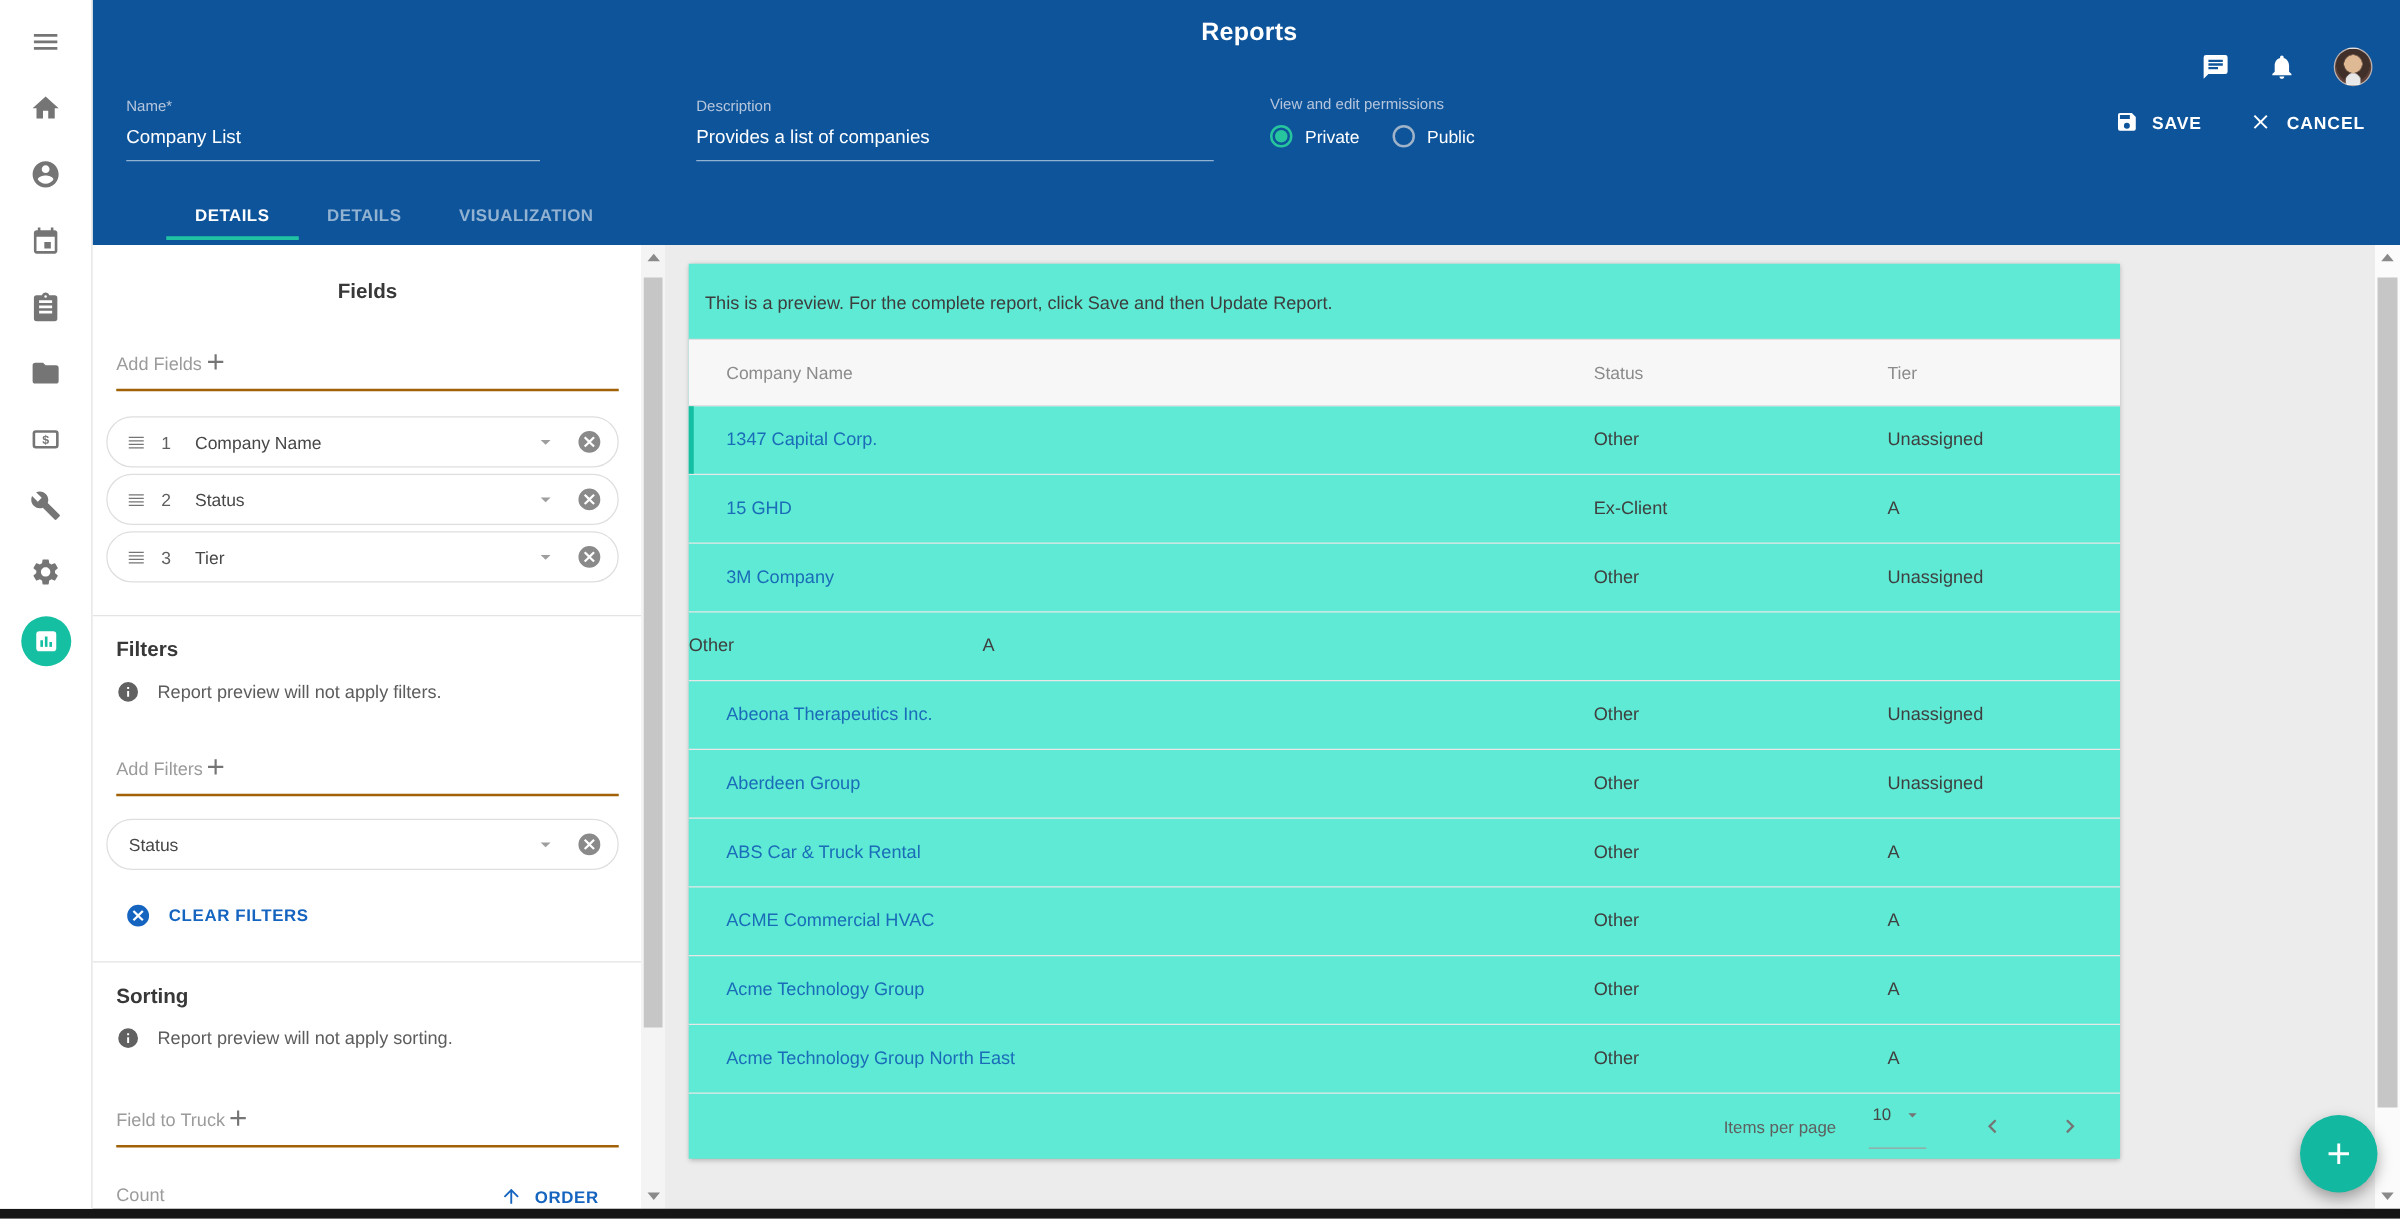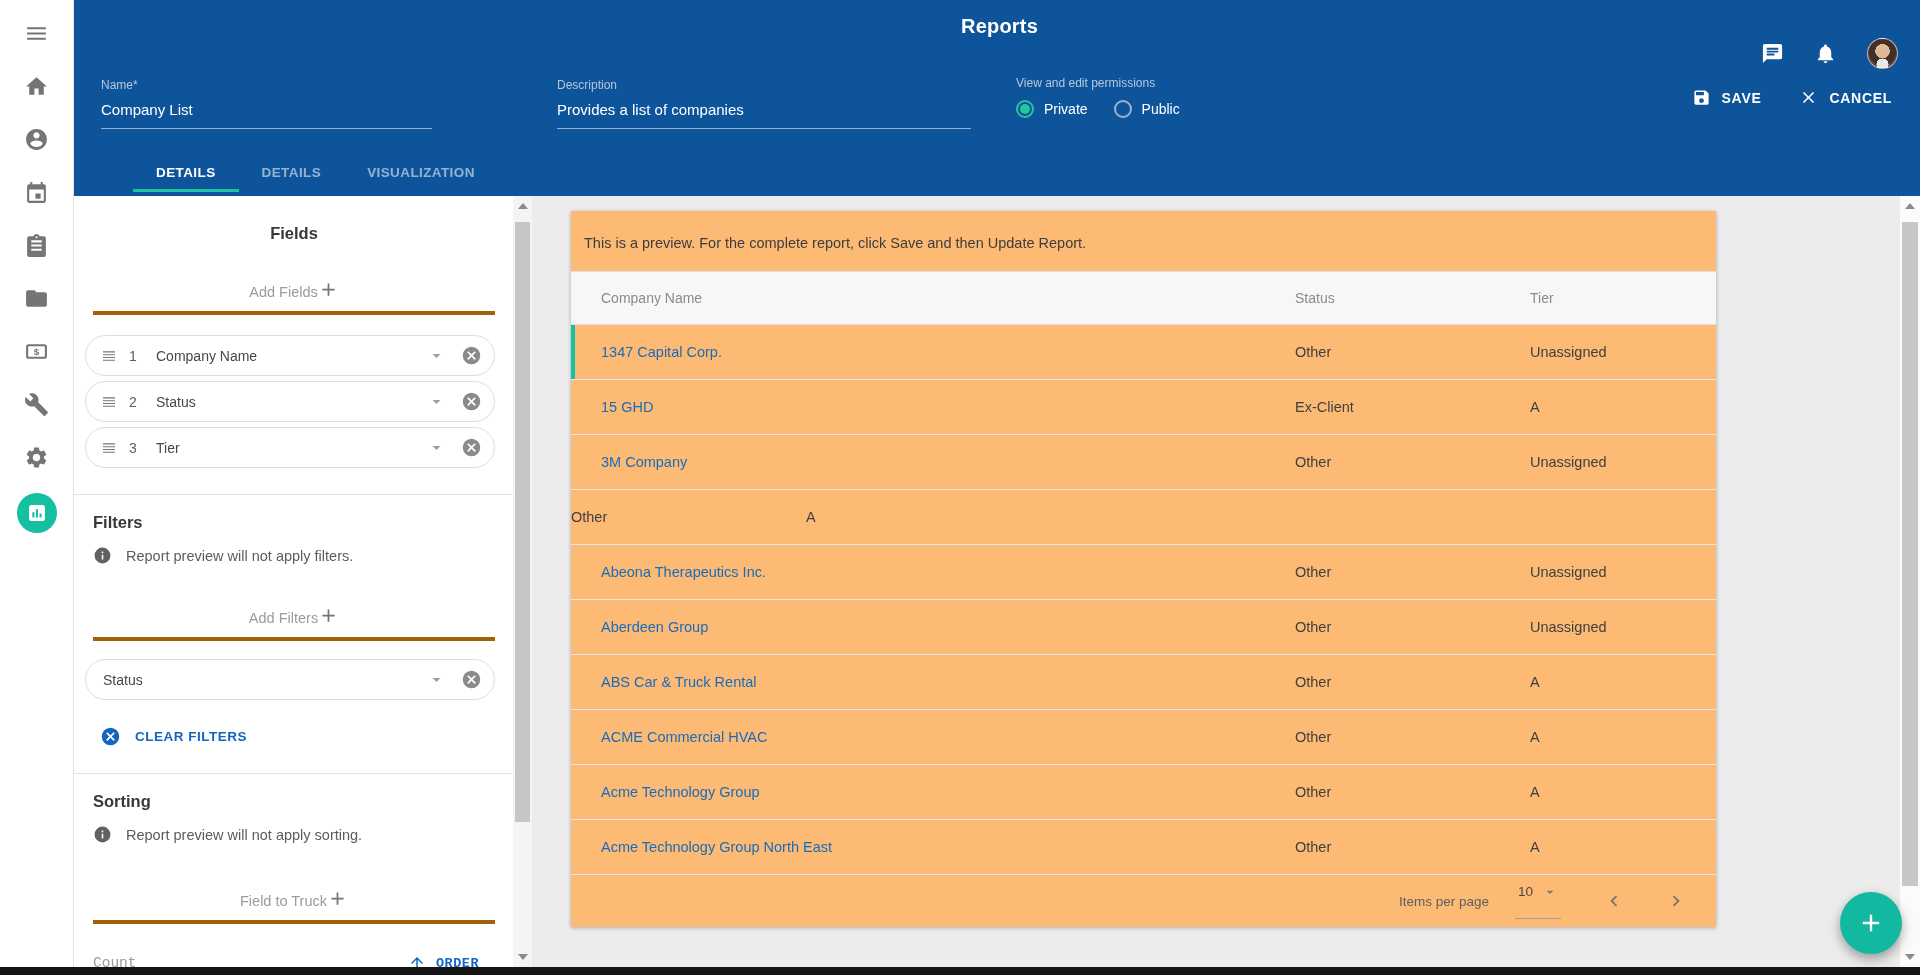--- a/index.html
+++ b/index.html
@@ -66,22 +66,22 @@
   .tab.active::after { content:""; position:absolute; left:0; right:0; bottom:0;
                        height:3px; background:#1fc3a4; }
 
   
   .content { flex:1; display:flex; min-height:0; background:#ececec; }
 
   
   .panel { width:439px; flex:none; background:#fff; padding:0 18px 0 19px; overflow:hidden; }
   .sec-heading { font-size:16.5px; font-weight:600; color:#383838; }
   .h-fields { margin-top:28px;text-align:center; }
-  .add-row { display:flex; justify-content:center; align-items:flex-end;
-             border-bottom:4px solid #a16207; padding-bottom:11px; }
+  .add-row { display:flex; justify-content:flex-start; align-items:flex-end;
+             border-bottom:2px solid #a16207; padding-bottom:11px; }
   .add-label { font-size:14.5px; color:#9b9b9b; }
   .plus-btn { color:#757575; cursor:pointer; display:flex; }
   .plus-btn svg { width:21px; height:21px; }
   .pill-list { margin-top:20px; }
   .pill { display:flex; align-items:center; height:41px; border:1px solid #dedede;
           border-radius:21px; padding:0 12px 0 15px; margin:0 0 5px -8px;
           width:calc(100% + 8px); background:#fff; }
   .pill-drag { color:#757575; margin-right:12px; display:flex; cursor:grab; }
   .pill-drag svg { width:16px; height:16px; }
   .pill-num { font-size:14px; color:#5f5f5f; width:14px; margin-right:13px; }
@@ -93,41 +93,41 @@
   .divider { height:1px; background:#e3e3e3; margin:26px 0 0 -19px; width:439px; }
   .h-mid { margin-top:18px; }
   .info-row { display:flex; align-items:center; gap:14px; margin-top:14px; }
   .info-icon { color:#616161; display:flex; }
   .info-icon svg { width:19px; height:19px; }
   .info-text { font-size:14.5px; color:#5c5c5c; }
   .gap-add { margin-top:40px; }
   .clear-filters { display:flex; align-items:center; gap:14px; margin:26px 0 0 7px;
                    color:#1565c0; font-weight:700; font-size:13.5px; letter-spacing:.5px; cursor:pointer; }
   .clear-filters svg { width:21px; height:21px; }
-  .count-row { display:flex; justify-content:space-between; align-items:center; margin-top:30px;font-family:Liberation Mono, monospace; }
+  .count-row { display:flex; justify-content:space-between; align-items:center; margin-top:30px; }
   .count-label { font-size:14.5px; color:#9b9b9b; }
   .order-btn { display:flex; align-items:center; gap:10px; color:#1565c0;
                font-weight:700; font-size:13.5px; letter-spacing:.5px; cursor:pointer; margin-right:16px; }
   .order-btn svg { width:18px; height:18px; }
 
   
   .vscroll { width:19px; flex:none; background:#f4f4f4; position:relative; }
   .vscroll .thumb { position:absolute; left:2px; right:2px; background:#c6c6c6; cursor:pointer; }
   .sb-up, .sb-down { position:absolute; left:50%; transform:translateX(-50%);
                      width:0; height:0; border-left:5px solid transparent; border-right:5px solid transparent; }
   .sb-up   { top:7px;  border-bottom:6px solid #8a8a8a; }
   .sb-down { bottom:7px; border-top:6px solid #8a8a8a; }
   .panel-sb .thumb { top:26px; height:600px; }
   .page-sb { background:#fbfbfb; width:20px; }
   .page-sb .thumb { top:26px; height:664px; }
 
   
   .main { flex:1; position:relative; min-width:0; }
   .card { position:absolute; left:19px; top:15px; width:1145px; height:716px;
-          background:#fdba74; box-shadow:0 1px 4px rgba(0,0,0,.28); display:flex; flex-direction:column;margin-left:20px; }
+          background:#5eead4; box-shadow:0 1px 4px rgba(0,0,0,.28); display:flex; flex-direction:column; }
   .notice { padding:24px 16px 20px 13px; font-size:14.5px; color:#3d3d3d;
             border-bottom:1px solid #e0e0e0; }
   .thead { display:flex; align-items:center; height:53px; background:#f7f7f7;
            border-bottom:1px solid #e0e0e0; color:#8b8b8b; font-size:14px; }
   .col-0 { width:724px; padding-left:30px; }
   .col-1 { width:235px; }
   .col-2 { flex:1; }
   .trow { display:flex; align-items:center; height:55px; border-bottom:1px solid #e8e8e8;
           font-size:14.5px; color:#3f3f3f; position:relative; }
   .trow.selected::before { content:""; position:absolute; left:0; top:0; bottom:0;

